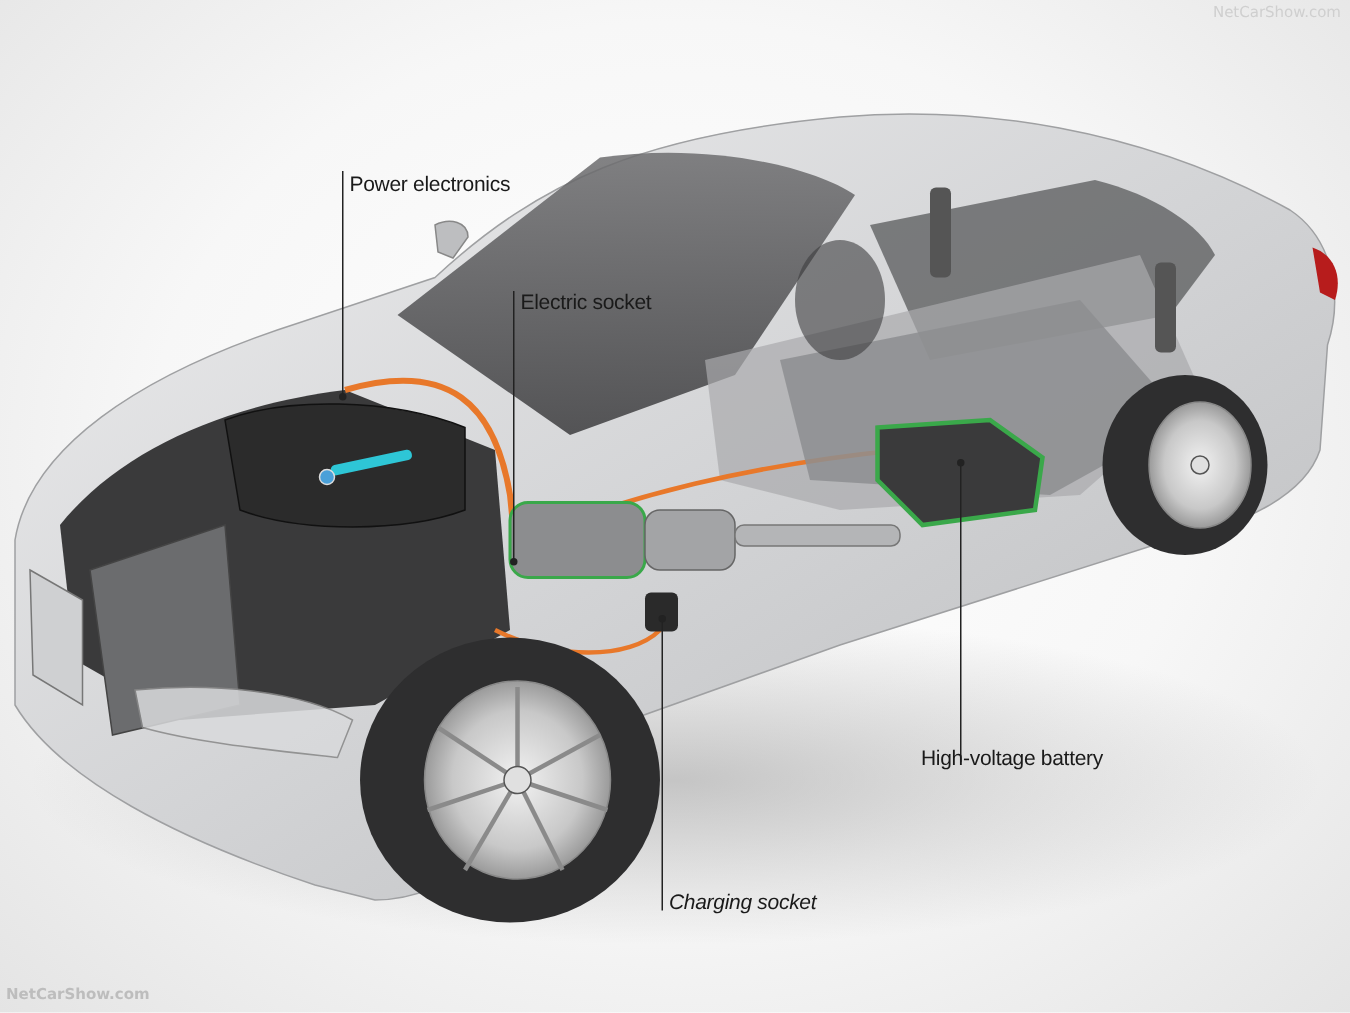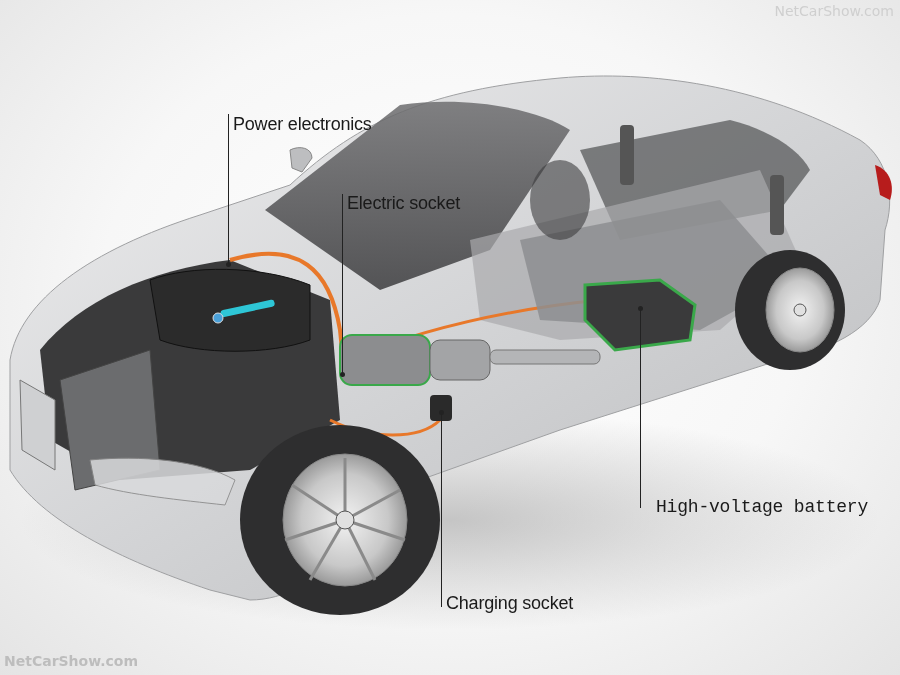--- a/index.html
+++ b/index.html
@@ -1,24 +1,24 @@
 <!DOCTYPE html>
 <html><head>
 <meta charset="utf-8">
 <style>
   html,body{margin:0;padding:0;}
   body{width:900px;height:675px;overflow:hidden;position:relative;
        background:radial-gradient(ellipse at 50% 45%, #ffffff 0%, #f7f7f7 55%, #e4e4e4 100%);
        font-family:"Liberation Sans", sans-serif;}
   .scene{position:absolute;left:0;top:0;width:900px;height:675px;}
-  .label{position:absolute;font-family:"Liberation Sans", sans-serif;font-size:18px;color:#1a1a1a;
+  .label{position:absolute;font-family:"Liberation Sans", sans-serif;font-size:14px;color:#1a1a1a;
          letter-spacing:-0.2px;white-space:nowrap;}
   .leader{position:absolute;width:1px;background:#222;}
   .dot{position:absolute;width:5px;height:5px;border-radius:50%;background:#222;}
-  .watermark{position:absolute;font-family:"DejaVu Sans", sans-serif;font-size:14px;color:#bdbdbd;}
+  .watermark{position:absolute;font-family:"DejaVu Sans", sans-serif;font-size:10px;color:#bdbdbd;}
 </style>
 </head>
 <body>
 
 <svg class="scene" viewBox="0 0 900 675" xmlns="http://www.w3.org/2000/svg">
   <defs>
     <linearGradient id="body" x1="0" y1="0" x2="1" y2="1">
       <stop offset="0" stop-color="#eeeeef"></stop>
       <stop offset="0.5" stop-color="#d3d4d6"></stop>
       <stop offset="1" stop-color="#b9babc"></stop>
@@ -106,20 +106,20 @@
 <div class="leader" style="left:228px;top:114px;height:150px;"></div>
 <div class="dot" style="left:226px;top:262px;"></div>
 <div class="label" style="left:233px;top:114px;">Power electronics</div>
 
 <div class="leader" style="left:342px;top:194px;height:180px;"></div>
 <div class="dot" style="left:340px;top:372px;"></div>
 <div class="label" style="left:347px;top:193px;">Electric socket</div>
 
 <div class="leader" style="left:640px;top:308px;height:200px;"></div>
 <div class="dot" style="left:638px;top:306px;"></div>
-<div class="label" style="left:656px;top:497px;font-family:Liberation Mono, monospace;">High-voltage battery</div>
+<div class="label" style="left:614px;top:497px;">High-voltage battery</div>
 
 <div class="leader" style="left:441px;top:412px;height:195px;"></div>
 <div class="dot" style="left:439px;top:410px;"></div>
-<div class="label" style="left:446px;top:593px;">Charging socket</div>
+<div class="label" style="left:446px;top:593px;font-style:italic;">Charging socket</div>
 
 <div class="watermark" style="right:6px;top:3px;color:#cfcfcf;">NetCarShow.com</div>
 <div class="watermark" style="left:4px;bottom:6px;font-weight:bold;">NetCarShow.com</div>
 
 </body></html>

